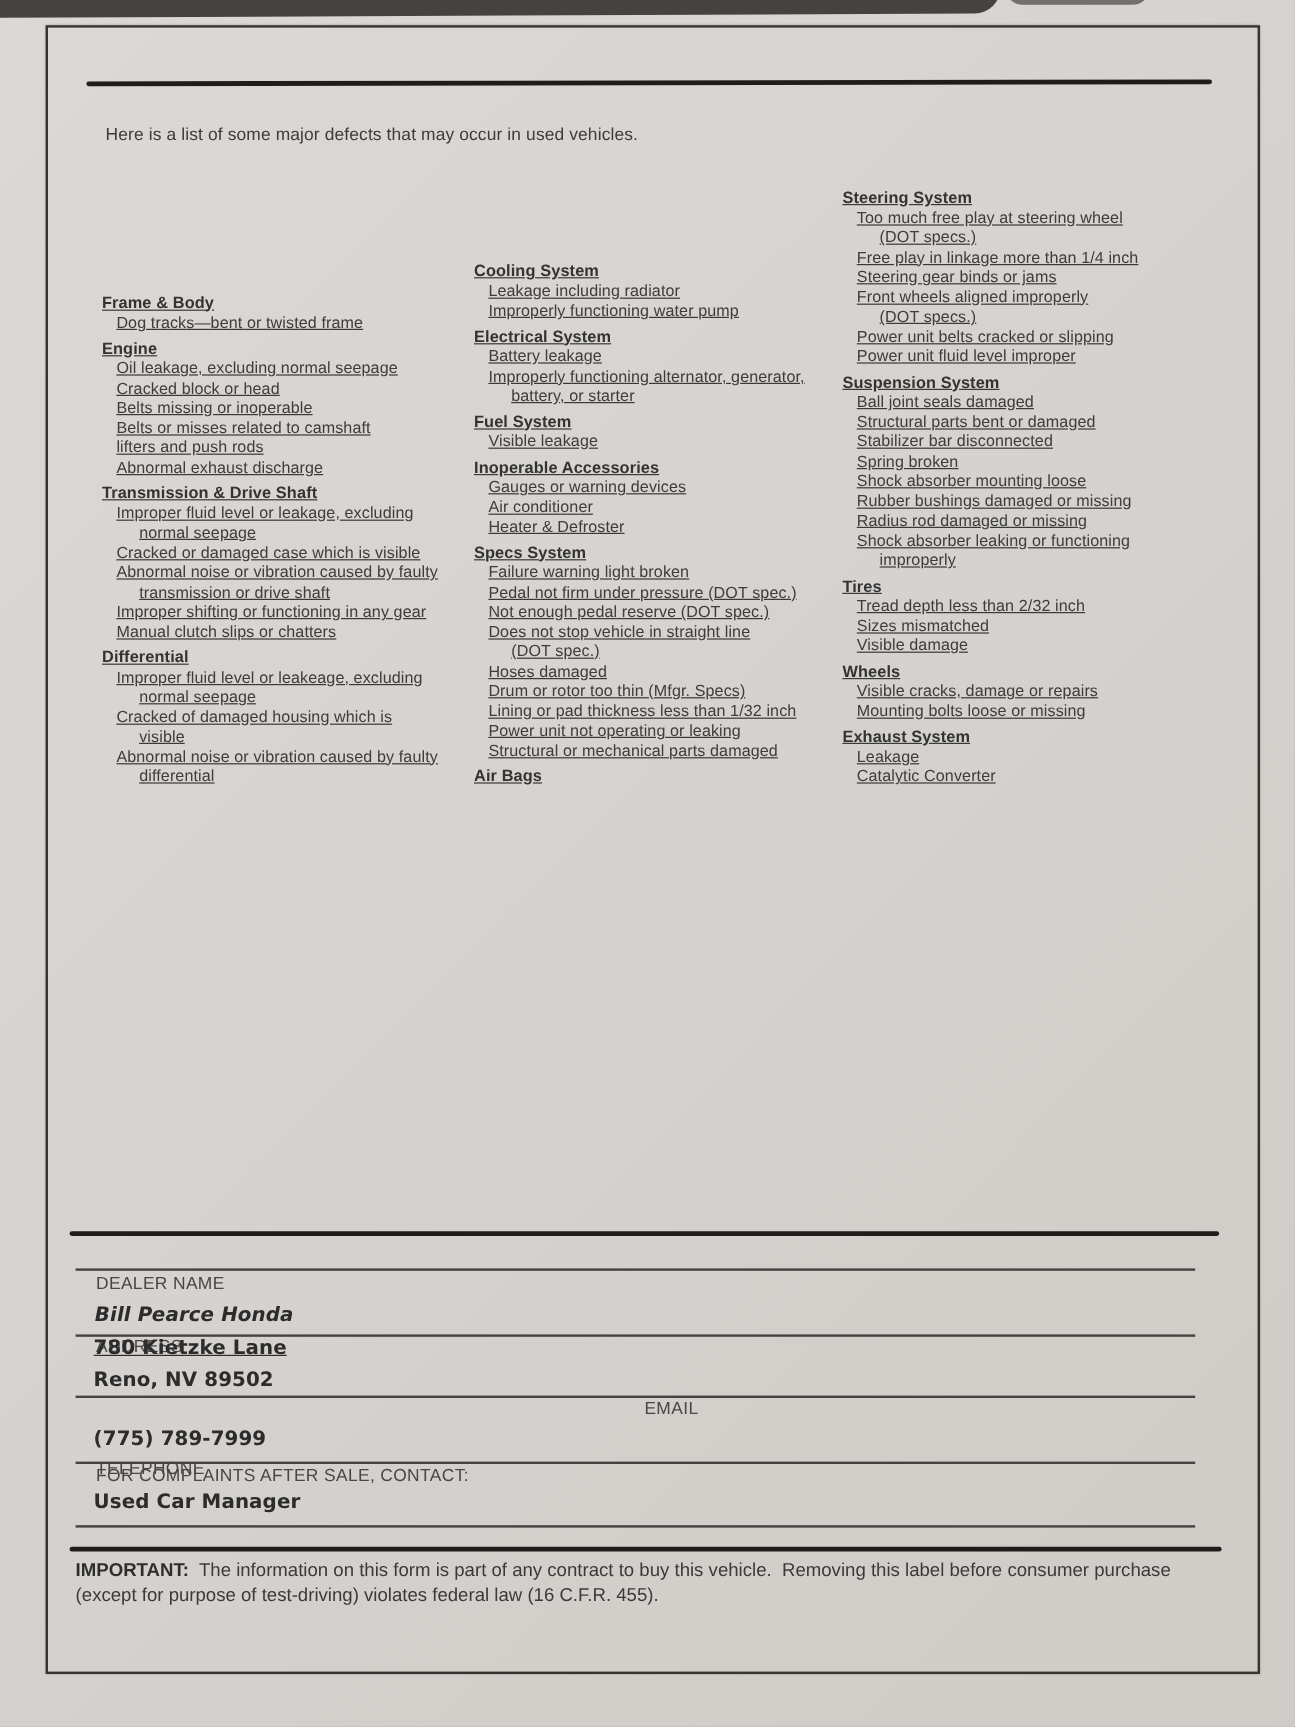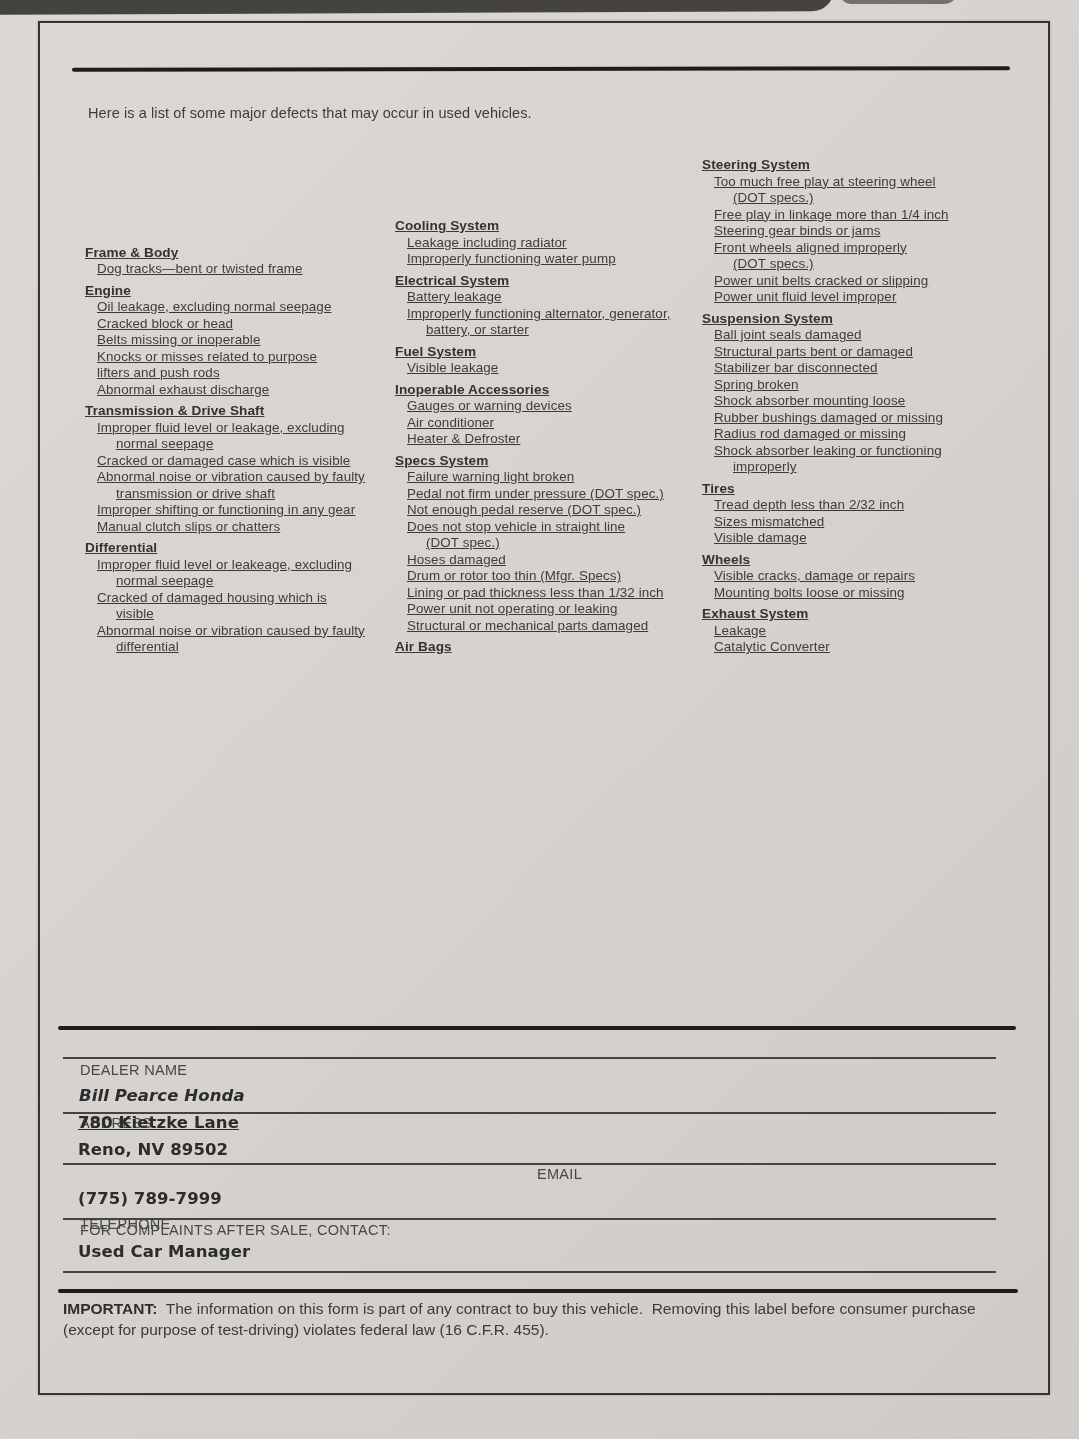--- a/index.html
+++ b/index.html
@@ -107,21 +107,21 @@
     <div class="defects-col c1">
         <div class="defect-section">
           <div class="defect-heading">Frame &amp; Body</div>
           <div class="defect-item">Dog tracks—bent or twisted frame</div>
         </div>
         <div class="defect-section">
           <div class="defect-heading">Engine</div>
           <div class="defect-item">Oil leakage, excluding normal seepage</div>
           <div class="defect-item">Cracked block or head</div>
           <div class="defect-item">Belts missing or inoperable</div>
-          <div class="defect-item">Knocks or misses related to purpose</div>
+          <div class="defect-item">Belts or misses related to camshaft</div>
           <div class="defect-item">lifters and push rods</div>
           <div class="defect-item">Abnormal exhaust discharge</div>
         </div>
         <div class="defect-section">
           <div class="defect-heading">Transmission &amp; Drive Shaft</div>
           <div class="defect-item">Improper fluid level or leakage, excluding
 normal seepage</div>
           <div class="defect-item">Cracked or damaged case which is visible</div>
           <div class="defect-item">Abnormal noise or vibration caused by faulty
 transmission or drive shaft</div>

